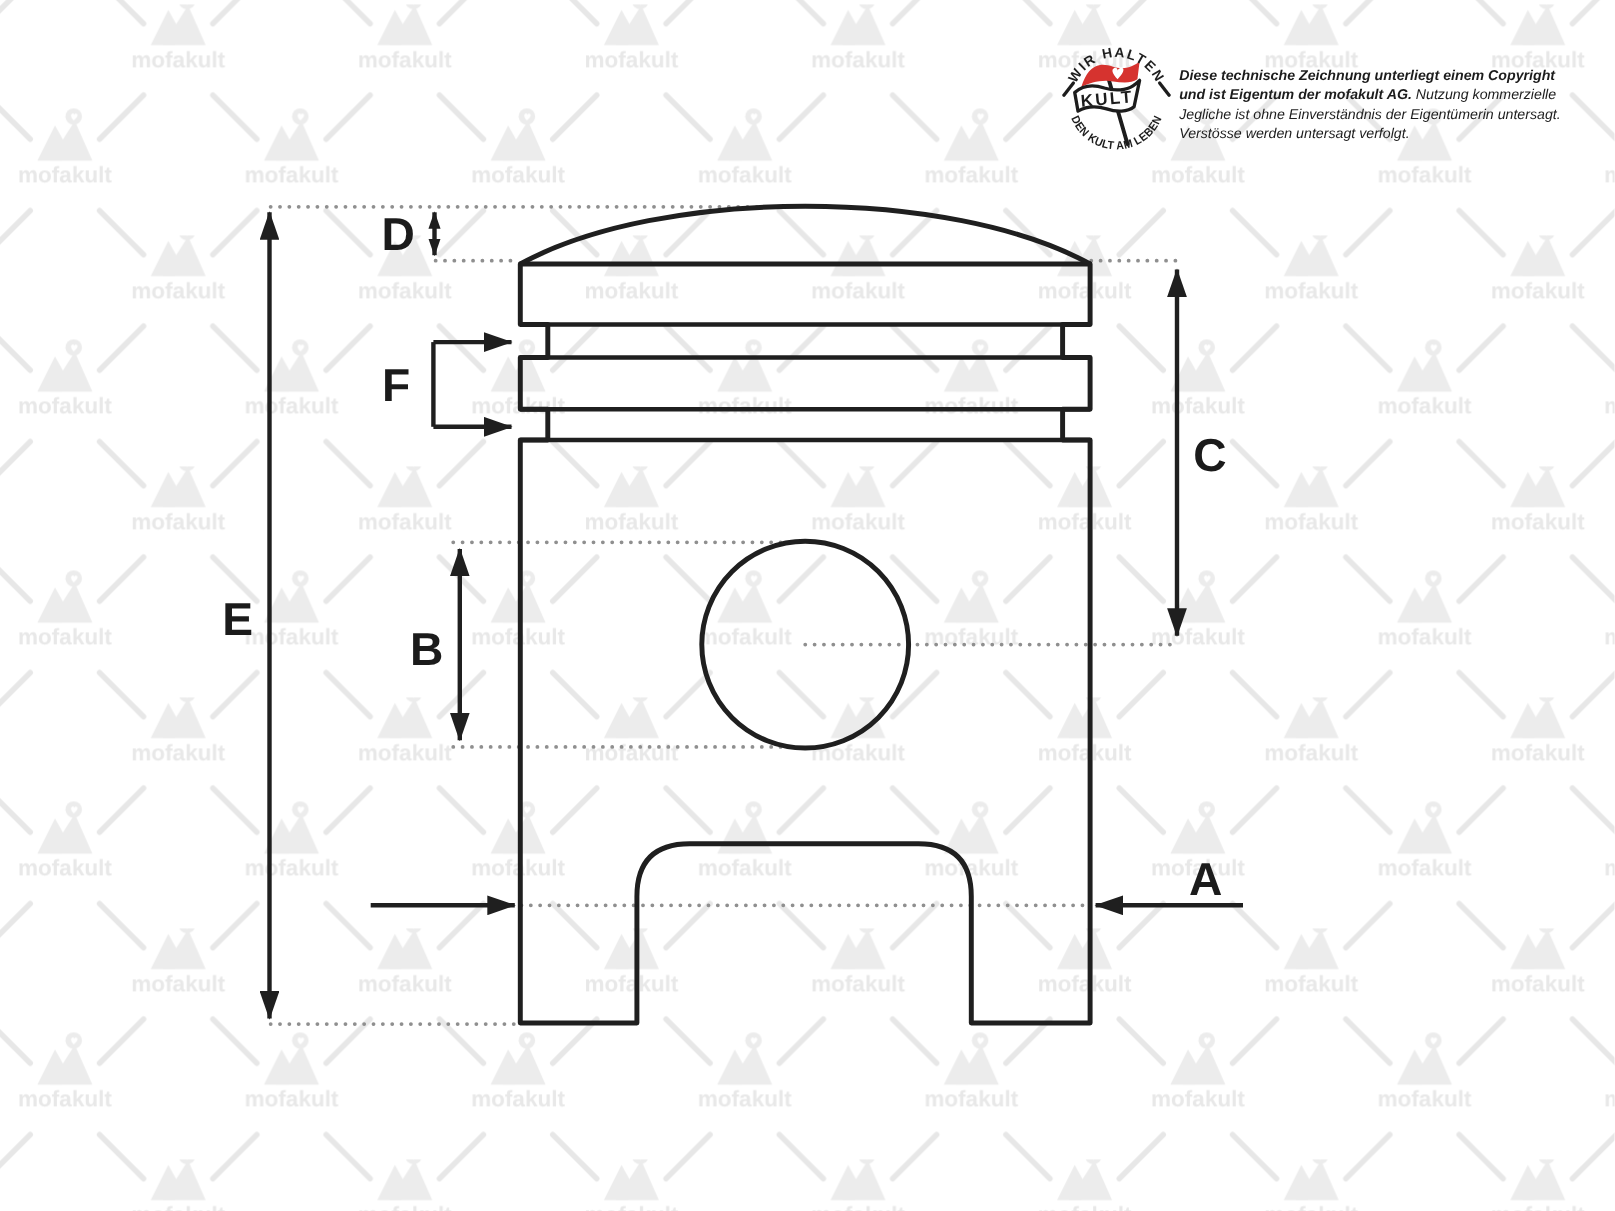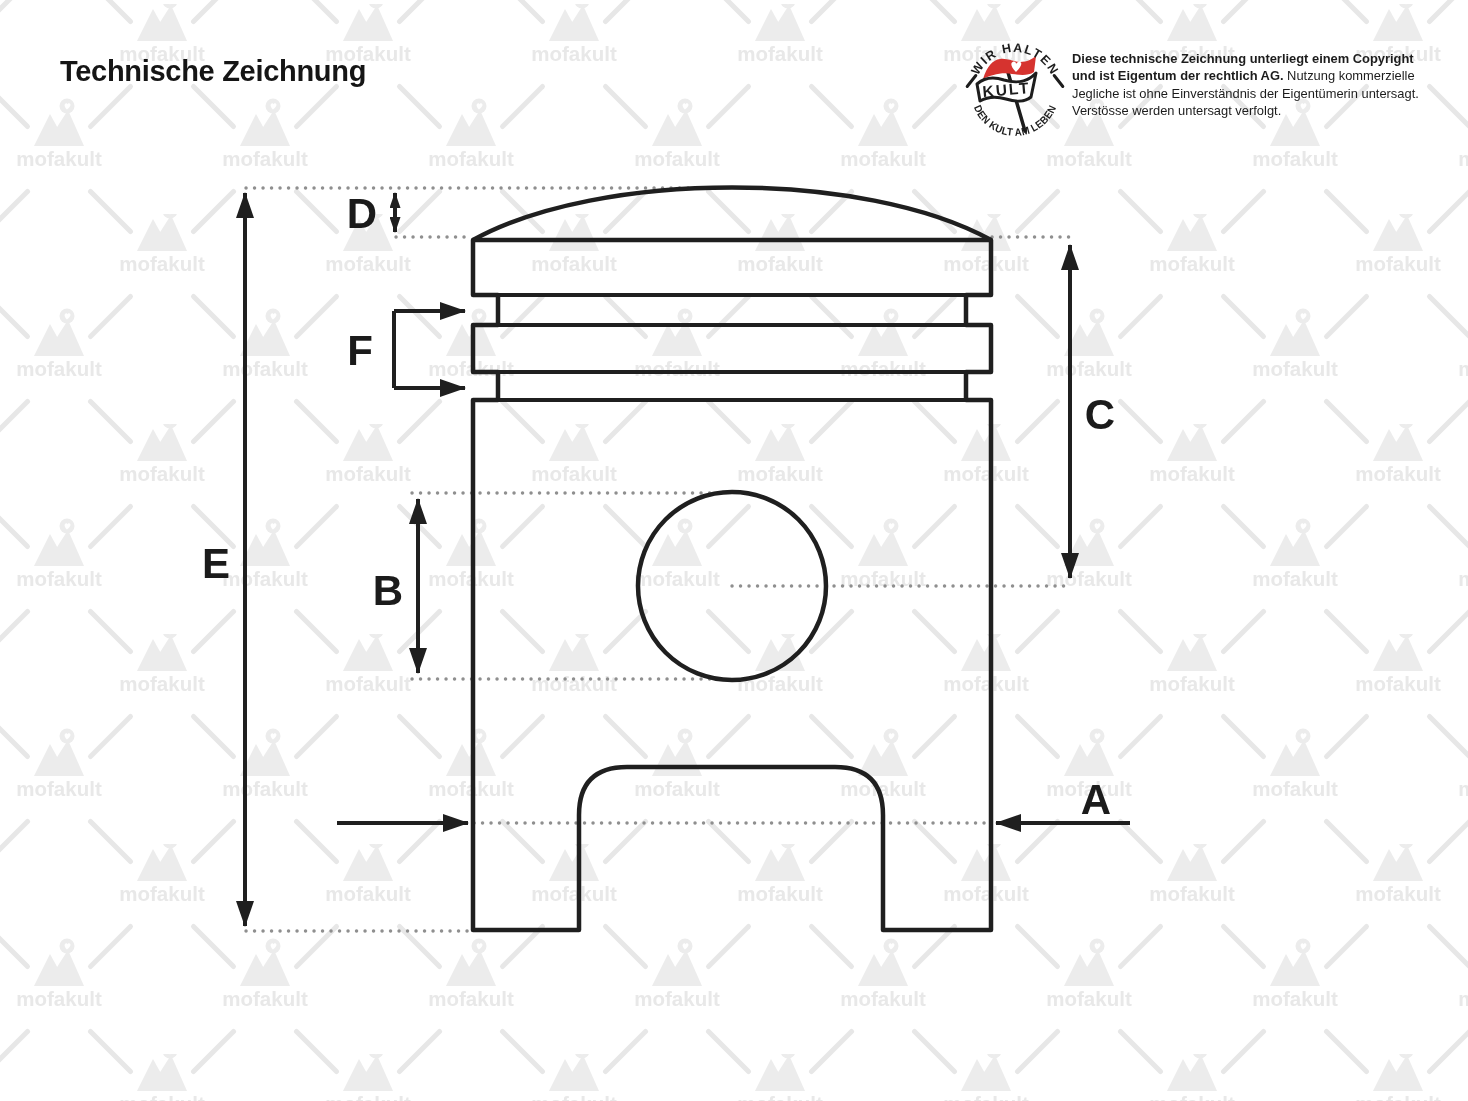--- a/index.html
+++ b/index.html
@@ -4,22 +4,22 @@
 <style>
   html,body{margin:0;padding:0;background:#ffffff;}
   .canvas{position:relative;width:1468px;height:1101px;background:#ffffff;overflow:hidden;
           font-family:"Liberation Sans",sans-serif;}
   .layer{position:absolute;left:0;top:0;}
   #watermark-svg{z-index:0;}
   #drawing-svg{z-index:1;}
   .page-title{position:absolute;left:60px;top:55px;z-index:2;font-size:29px;font-weight:bold;
               letter-spacing:-0.3px;color:#151515;white-space:nowrap;}
   #stamp-svg{position:absolute;left:952px;top:28px;z-index:2;}
-  .copyright{position:absolute;left:1072px;top:50px;z-index:2;font-size:12.9px;line-height:17.3px;
-             color:#1c1c1c;}
+  .copyright{position:absolute;left:1072px;top:60px;z-index:2;font-size:12.9px;line-height:17.3px;
+             color:#1c1c1c;font-style:italic;}
   .copyright .line{white-space:nowrap;}
   .copyright .b{font-weight:bold;}
   .dim-label{font-size:42px;font-weight:bold;fill:#1b1b1b;}
   .outline{fill:none;stroke:#1f1f1f;stroke-width:4.5;stroke-linejoin:round;}
   .innerline{fill:none;stroke:#1f1f1f;stroke-width:4;}
   .dim{fill:none;stroke:#1f1f1f;stroke-width:4;}
   .dots{fill:none;stroke:#8f8f8f;stroke-width:3.4;stroke-dasharray:0.1 8.4;stroke-linecap:round;}
 </style>
 </head>
 <body>
@@ -115,21 +115,20 @@
       <text class="dim-label" x="388" y="590" text-anchor="middle" dominant-baseline="central">B</text>
     </g>
 
     <g>
       <line class="dim" x1="337" y1="823" x2="468" y2="823" marker-end="url(#arrBig)"></line>
       <line class="dim" x1="1130" y1="823" x2="996" y2="823" marker-end="url(#arrBig)"></line>
       <text class="dim-label" x="1096" y="799" text-anchor="middle" dominant-baseline="central">A</text>
     </g>
   </svg>
 
-  <div class="page-title">Technische Zeichnung</div>
 
   <svg id="stamp-svg" width="126" height="124" viewBox="952 28 126 124">
     <defs>
       <path id="arcTop" d="M977.9,77 A40,40 0 0 1 1052.1,77"></path>
       <path id="arcBot" d="M973.7,107 A44,44 0 0 0 1056.3,107"></path>
     </defs>
     <line x1="1005" y1="62" x2="1025" y2="131" stroke="#1d1d1d" stroke-width="3.5" stroke-linecap="round"></line>
     <path fill="#d6332f" d="M983,79 C987,66 993,60 1000,59 C1008,58 1013,62 1020,62 C1027,62 1032,59 1036,56
              L1034,72 C1028,76 1020,75 1012,74 C1002,72 991,75 983,79 Z"></path>
     <path fill="#ffffff" d="M1016,72 C1011,67 1010,63 1013,61.8 C1015,61 1016.2,62.8 1016,64 C1016.5,62.8 1018.5,61 1020.3,61.9 C1022.6,63 1021,67 1016,72 Z"></path>
@@ -146,21 +145,21 @@
       <line x1="-7" y1="0" x2="7" y2="0" transform="translate(971.5,81) rotate(-52)"></line>
       <line x1="-7" y1="0" x2="7" y2="0" transform="translate(1058.5,81) rotate(52)"></line>
     </g>
   </svg>
 
   <div class="copyright">
     <div class="line">
       <span class="b">Diese technische Zeichnung unterliegt einem Copyright</span><span></span>
     </div>
     <div class="line">
-      <span class="b">und ist Eigentum der rechtlich AG.</span><span> Nutzung kommerzielle</span>
+      <span class="b">und ist Eigentum der mofakult AG.</span><span> Nutzung kommerzielle</span>
     </div>
     <div class="line">
       <span class="b"></span><span>Jegliche ist ohne Einverständnis der Eigentümerin untersagt.</span>
     </div>
     <div class="line">
       <span class="b"></span><span>Verstösse werden untersagt verfolgt.</span>
     </div>
   </div>
 
 </div>

